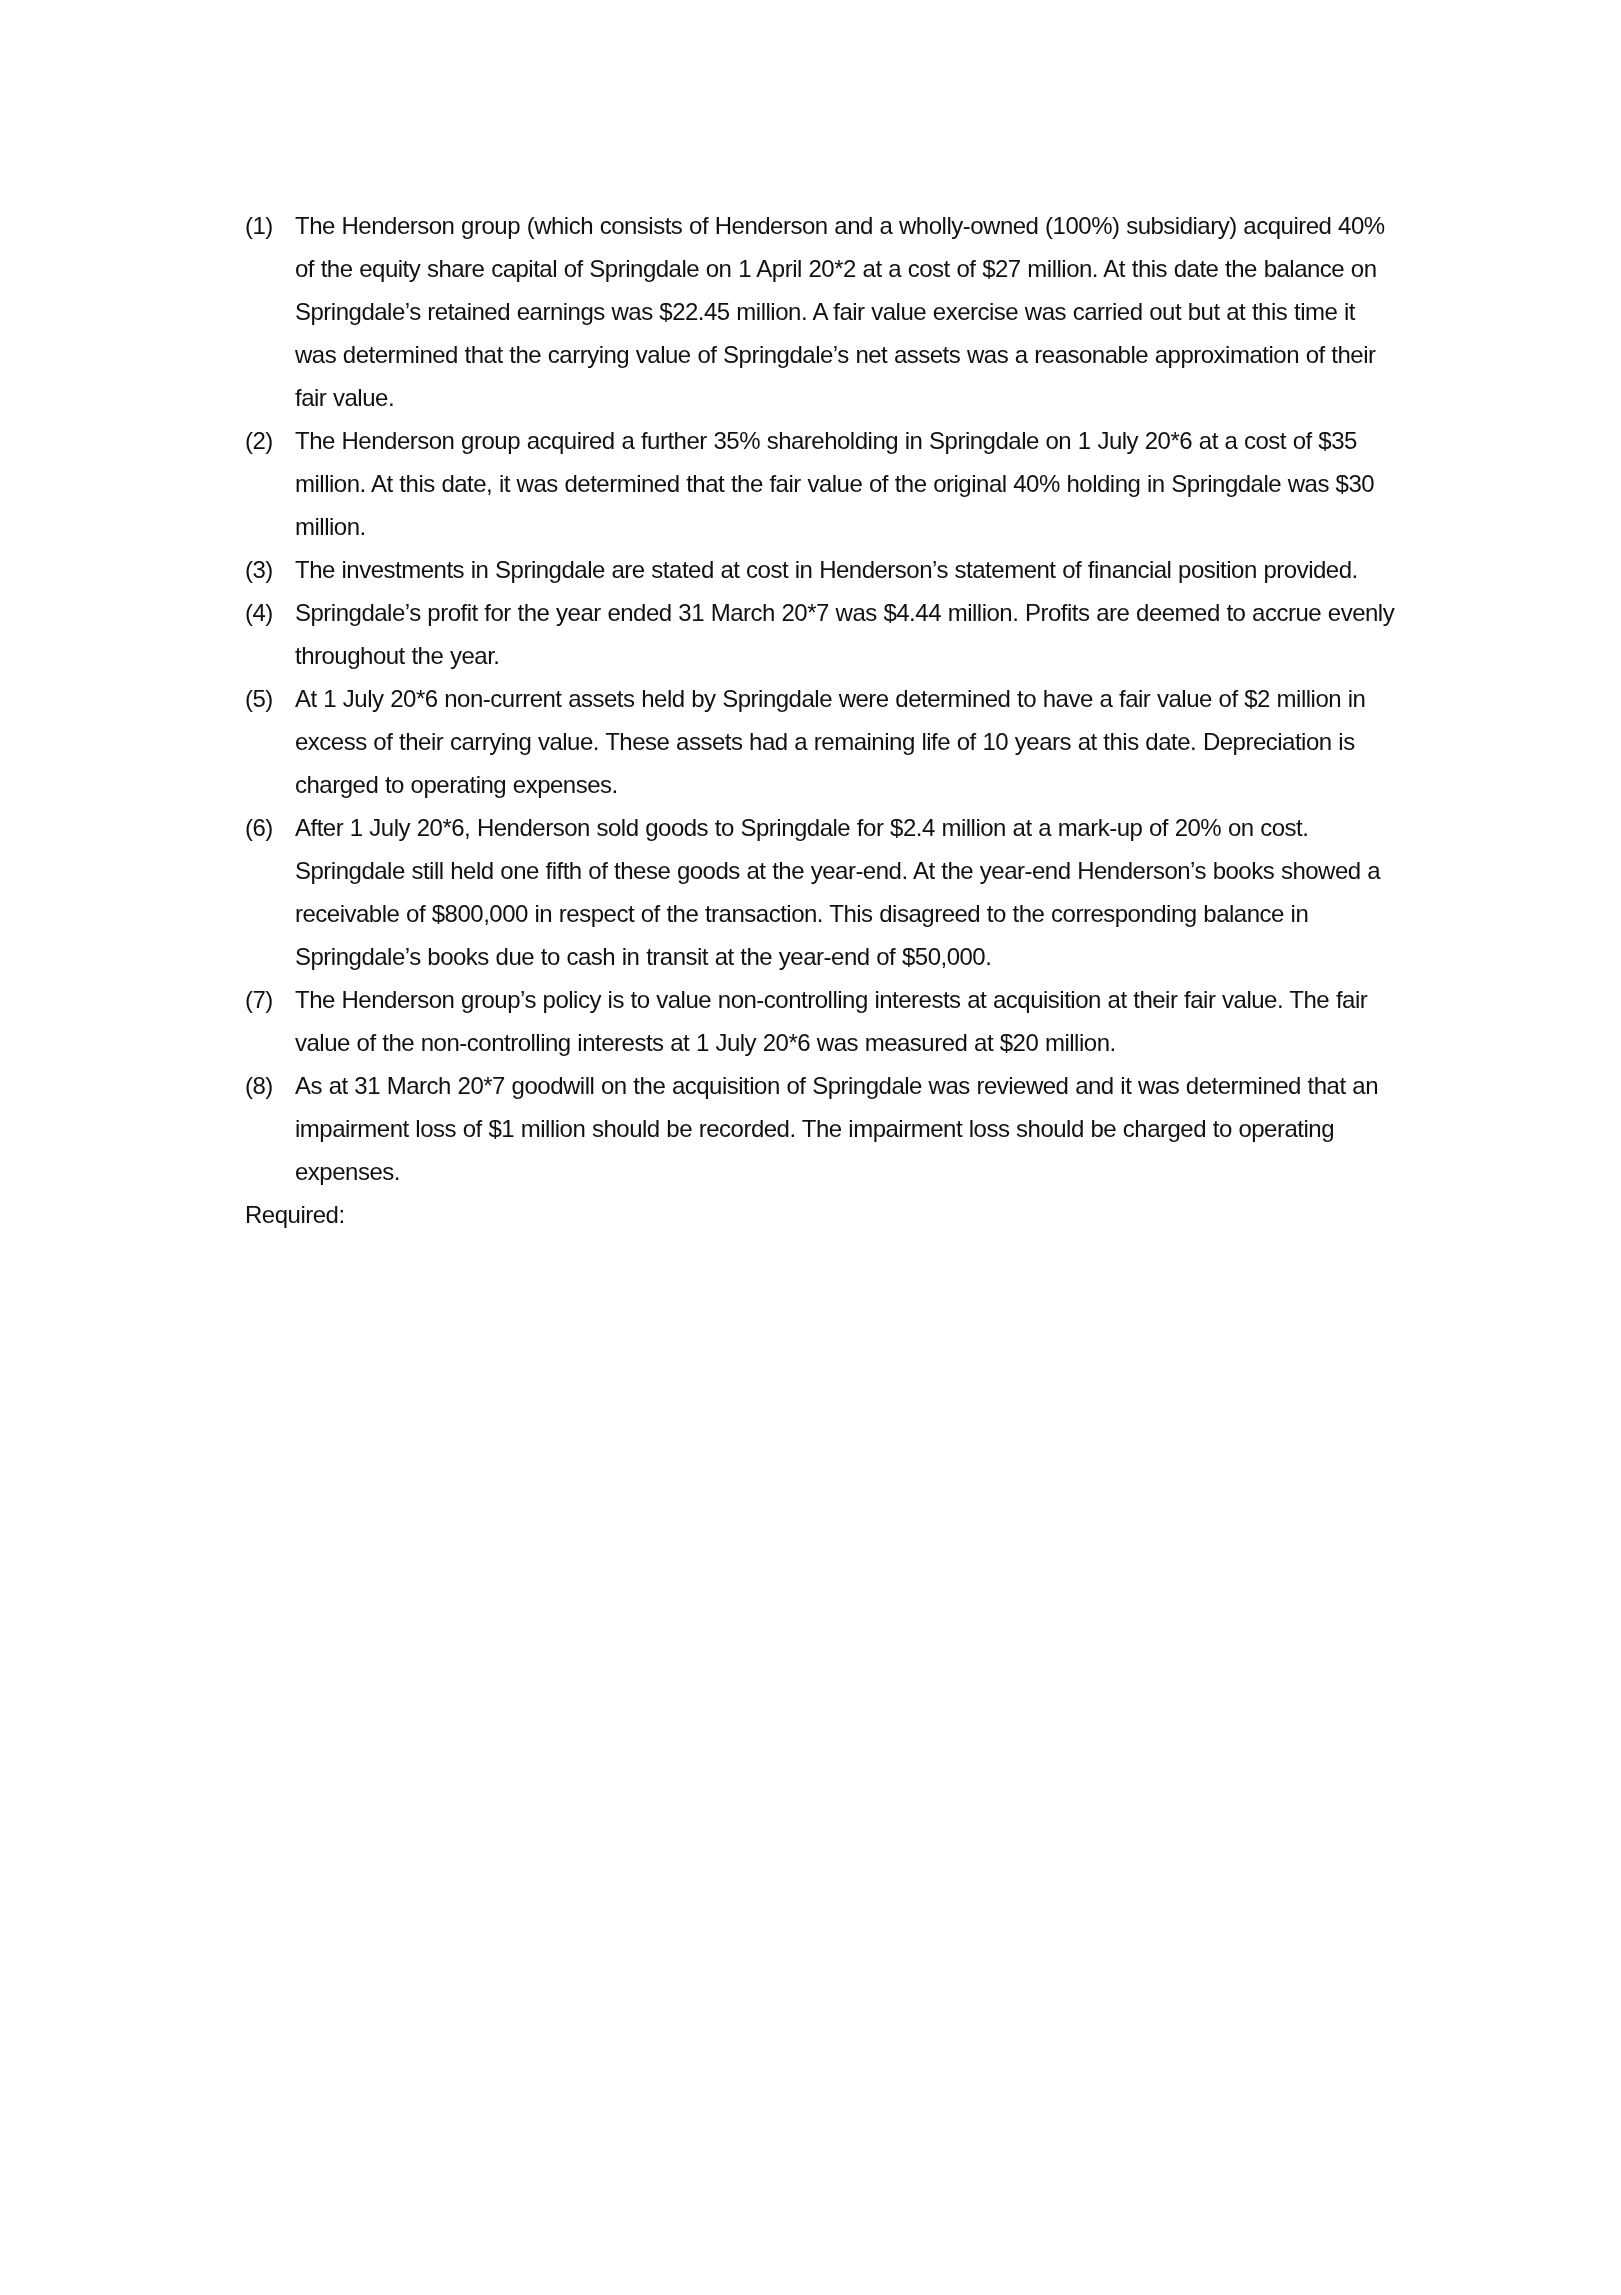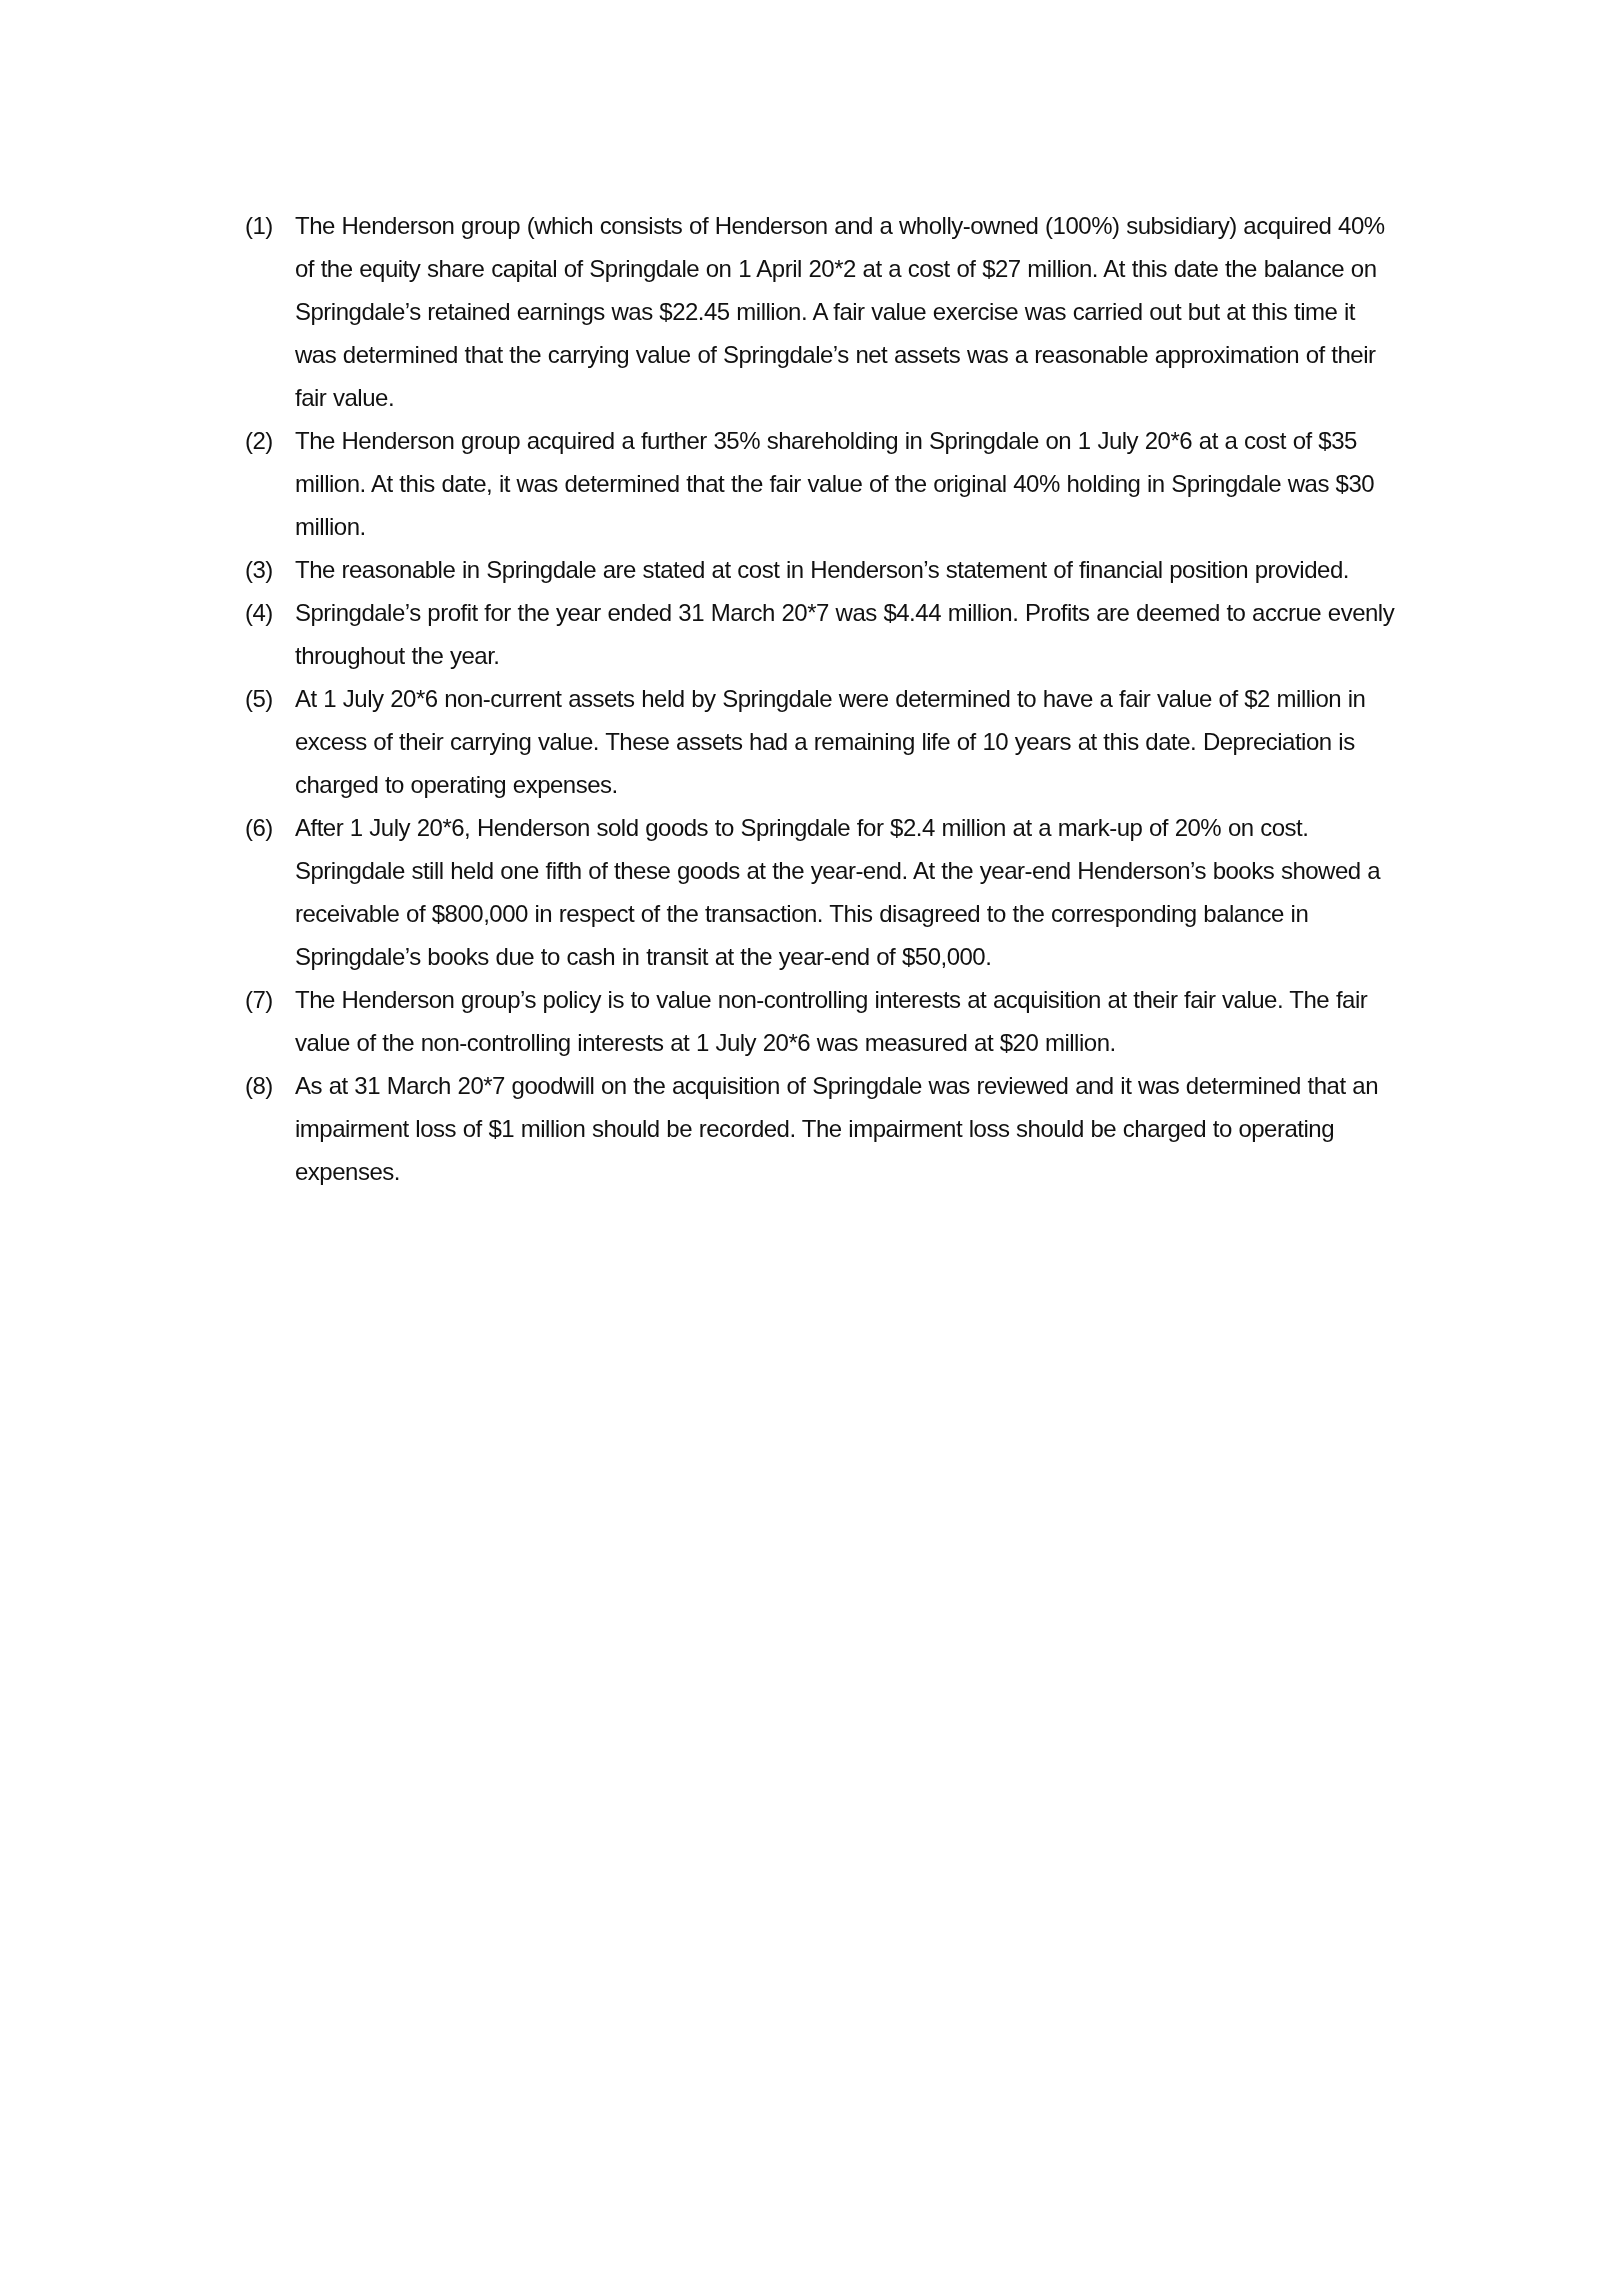--- a/index.html
+++ b/index.html
@@ -53,21 +53,21 @@
     <li class="note-item">
       <span class="note-num">(1)</span>
       <span class="note-text">The Henderson group (which consists of Henderson and a wholly-owned (100%) subsidiary) acquired 40% of the equity share capital of Springdale on 1 April 20*2 at a cost of $27 million. At this date the balance on Springdale’s retained earnings was $22.45 million. A fair value exercise was carried out but at this time it was determined that the carrying value of Springdale’s net assets was a reasonable approximation of their fair value.</span>
     </li>
     <li class="note-item">
       <span class="note-num">(2)</span>
       <span class="note-text">The Henderson group acquired a further 35% shareholding in Springdale on 1 July 20*6 at a cost of $35 million. At this date, it was determined that the fair value of the original 40% holding in Springdale was $30 million.</span>
     </li>
     <li class="note-item">
       <span class="note-num">(3)</span>
-      <span class="note-text">The reasonable in Springdale are stated at cost in Henderson’s statement of financial position provided.</span>
+      <span class="note-text">The investments in Springdale are stated at cost in Henderson’s statement of financial position provided.</span>
     </li>
     <li class="note-item">
       <span class="note-num">(4)</span>
       <span class="note-text">Springdale’s profit for the year ended 31 March 20*7 was $4.44 million. Profits are deemed to accrue evenly throughout the year.</span>
     </li>
     <li class="note-item">
       <span class="note-num">(5)</span>
       <span class="note-text">At 1 July 20*6 non-current assets held by Springdale were determined to have a fair value of $2 million in excess of their carrying value. These assets had a remaining life of 10 years at this date. Depreciation is charged to operating expenses.</span>
     </li>
     <li class="note-item">
@@ -76,14 +76,15 @@
     </li>
     <li class="note-item">
       <span class="note-num">(7)</span>
       <span class="note-text">The Henderson group’s policy is to value non-controlling interests at acquisition at their fair value. The fair value of the non-controlling interests at 1 July 20*6 was measured at $20 million.</span>
     </li>
     <li class="note-item">
       <span class="note-num">(8)</span>
       <span class="note-text">As at 31 March 20*7 goodwill on the acquisition of Springdale was reviewed and it was determined that an impairment loss of $1 million should be recorded. The impairment loss should be charged to operating expenses.</span>
     </li>
   </ol>
+  <p class="para">Required:</p>
 </div>
 
 
 </body></html>

